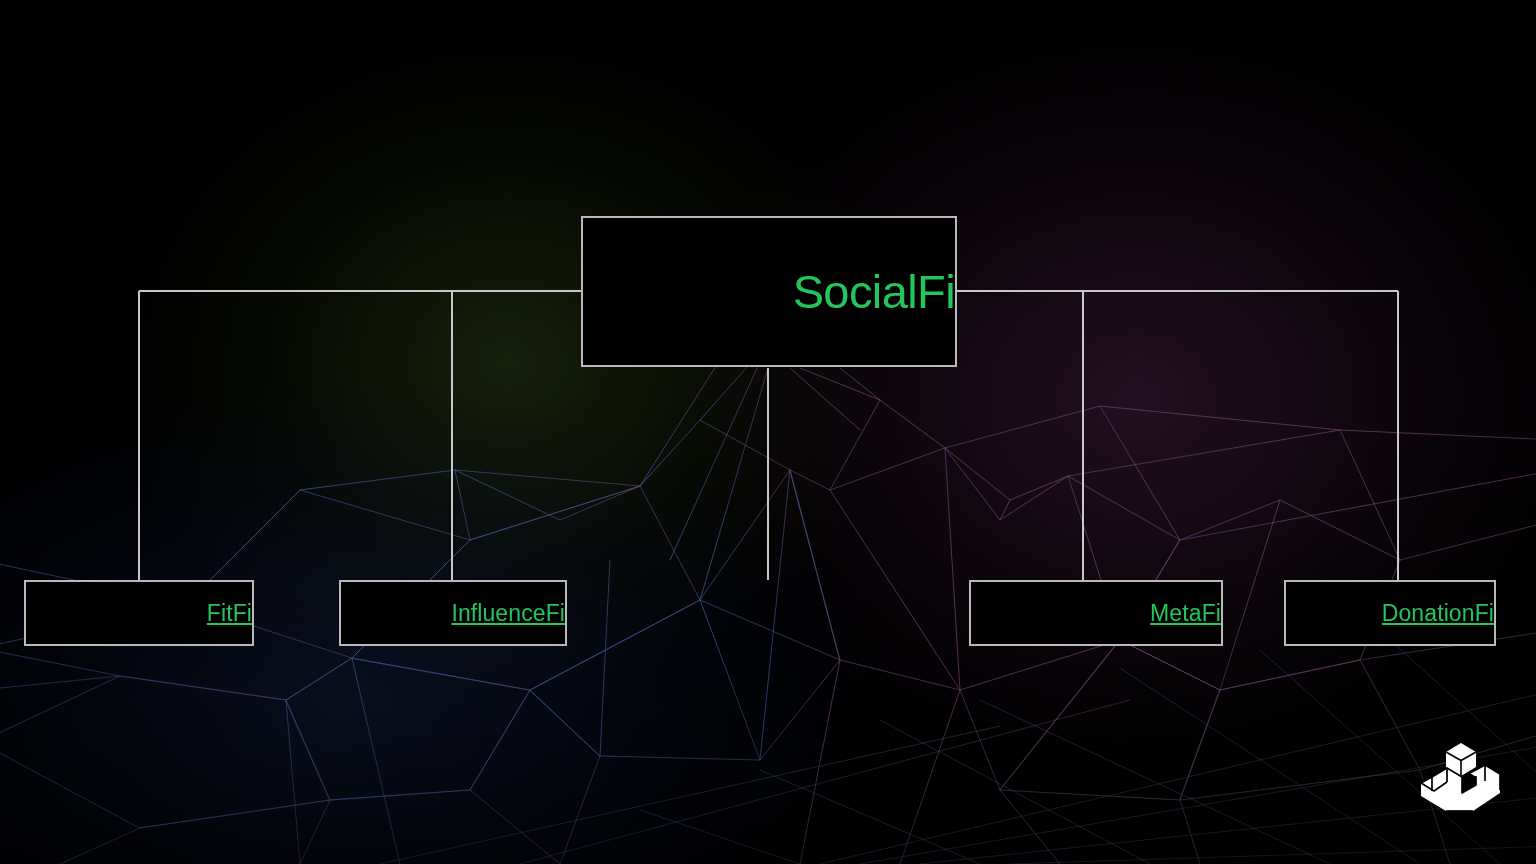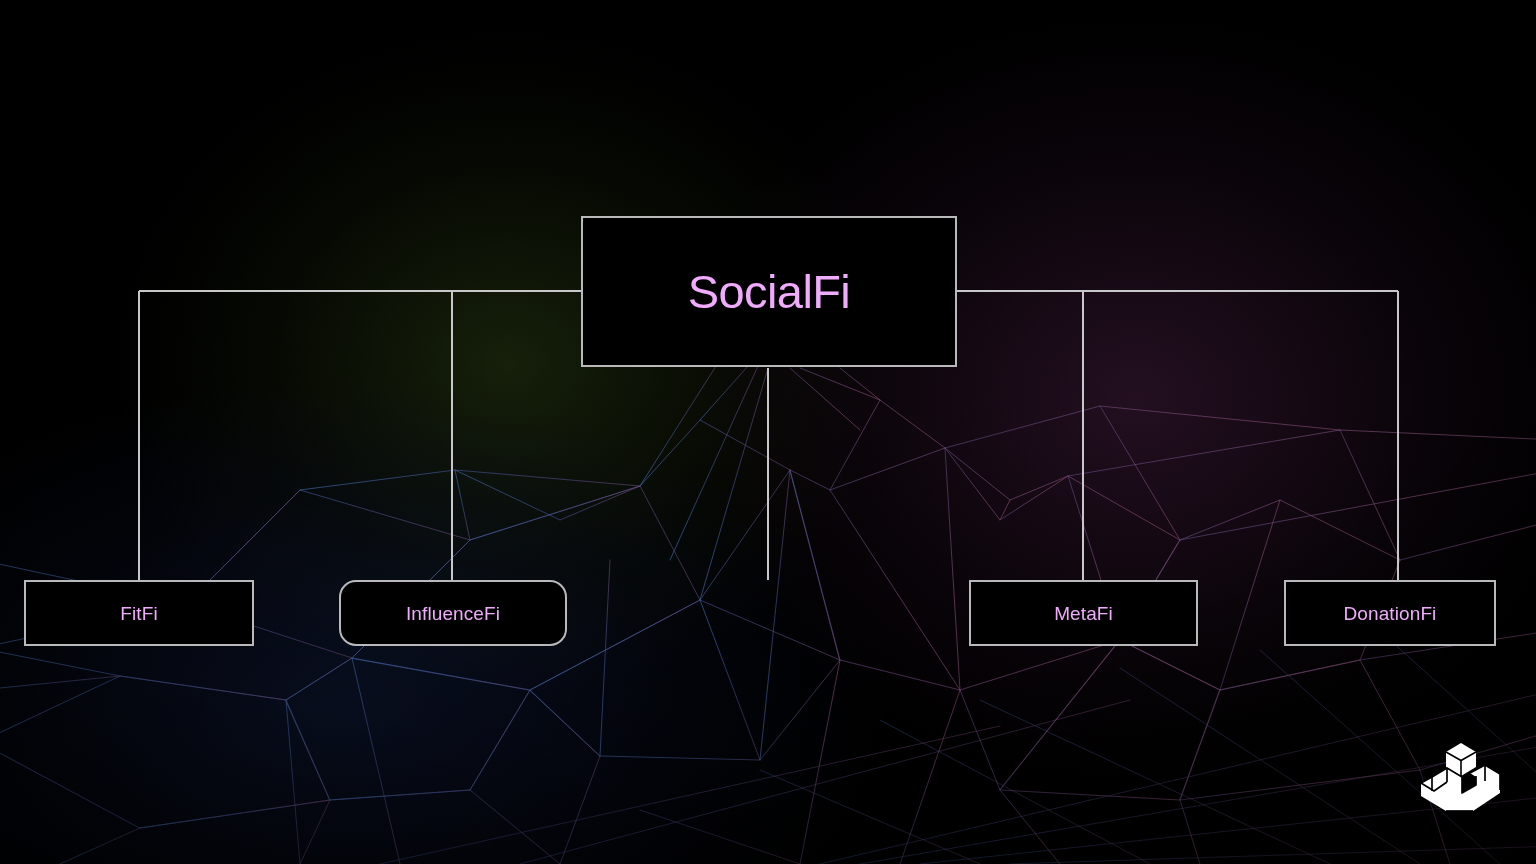--- a/index.html
+++ b/index.html
@@ -61,50 +61,51 @@
   .connectors svg { display: block; width: 1536px; height: 864px; }
 
   
   .node {
     position: absolute;
     box-sizing: border-box;
     background: #000000;
     border: 2px solid #b9b9bb;
     display: flex;
     align-items: center;
-    justify-content: center;
-    color: #f0abfc;
+    justify-content: flex-end;
+    color: #22c55e;
     user-select: none;
   }
   .node-root {
     left: 581px;
     top: 216px;
     width: 376px;
     height: 151px;
   }
   .node-root .node-label {
     font-size: 47px;
     font-weight: 500;
     letter-spacing: -0.6px;
     line-height: 1;
   }
   .node-leaf {
     height: 66px;
     top: 580px;
   }
   .node-leaf .node-label {
-    font-size: 19px;
+    font-size: 23px;
     font-weight: 400;
     letter-spacing: 0.1px;
     line-height: 1;
+    text-decoration: underline;
   }
   .leaf-0 { left: 24px;   width: 230px; }
-  .leaf-1 { left: 339px;  width: 228px; border-radius: 17px; }
+  .leaf-1 { left: 339px;  width: 228px; }
   .leaf-2 { left: 654px;  width: 229px; }
-  .leaf-3 { left: 969px;  width: 229px; }
+  .leaf-3 { left: 969px;  width: 254px; }
   .leaf-4 { left: 1284px; width: 212px; }
 
   
   .logo {
     position: absolute;
     left: 1418px;
     top: 741px;
     width: 86px;
     height: 76px;
   }

